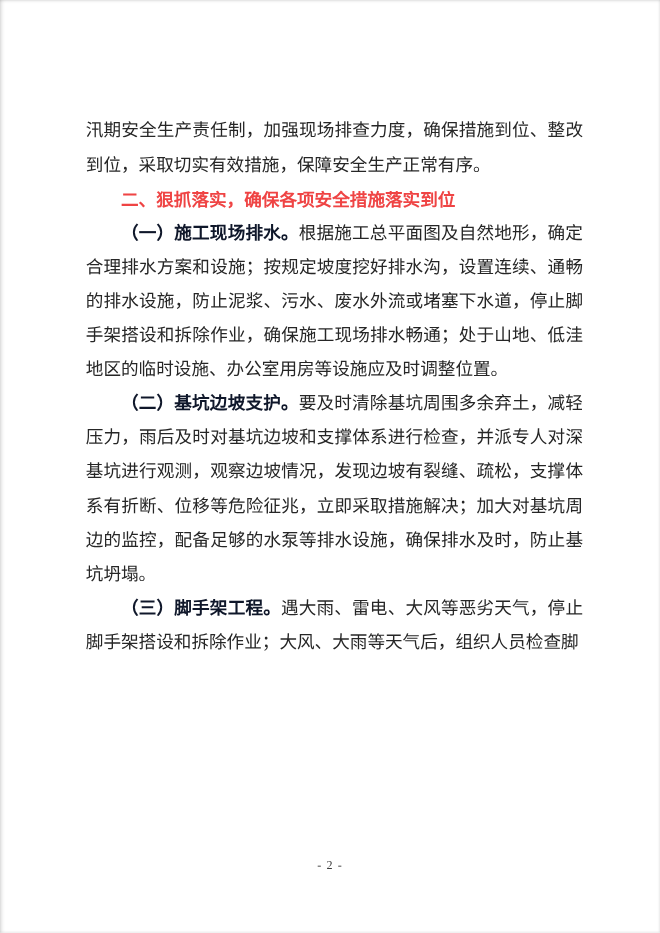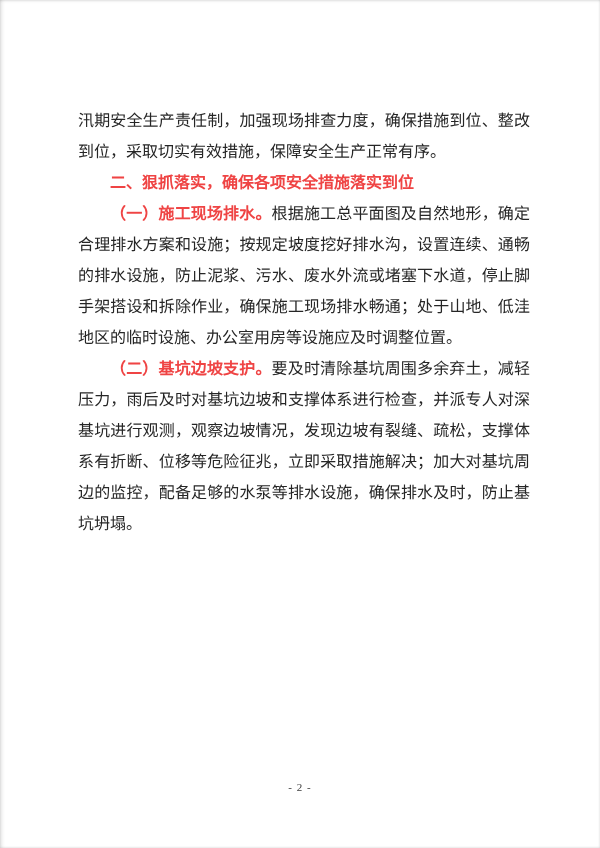--- a/index.html
+++ b/index.html
@@ -26,33 +26,34 @@
     width: 452px;
     font-family: "Liberation Serif", "DejaVu Serif", serif;
     font-size: 16px;
     line-height: 31px;
     color: #262626;
     text-align: justify;
   }
   .para {
     margin: 0;
     padding: 0;
+    font-family: Liberation Mono, monospace;
   }
   .para.indent {
     text-indent: 2em;
   }
   .para.heading {
     font-family: "Liberation Sans", "DejaVu Sans", sans-serif;
     font-weight: bold;
     color: #ef4444;
     text-align: left;
   }
   .para .lead {
     font-weight: bold;
-    color: #ef4444;
+    color: #0f172a;
   }
   .page-footer {
     position: absolute;
     top: 781px;
     left: 0;
     width: 100%;
     text-align: center;
     font-family: "Liberation Serif", "DejaVu Serif", serif;
     font-size: 11px;
     color: #3a3a3a;
@@ -68,18 +69,19 @@
 
     <p class="para">汛期安全生产责任制，加强现场排查力度，确保措施到位、整改到位，采取切实有效措施，保障安全生产正常有序。</p>
 
     <p class="para heading indent">二、狠抓落实，确保各项安全措施落实到位</p>
 
 
     <p class="para indent"><span class="lead">（一）施工现场排水。</span><span>根据施工总平面图及自然地形，确定合理排水方案和设施；按规定坡度挖好排水沟，设置连续、通畅的排水设施，防止泥浆、污水、废水外流或堵塞下水道，停止脚手架搭设和拆除作业，确保施工现场排水畅通；处于山地、低洼地区的临时设施、办公室用房等设施应及时调整位置。</span></p>
 
     <p class="para indent"><span class="lead">（二）基坑边坡支护。</span><span>要及时清除基坑周围多余弃土，减轻压力，雨后及时对基坑边坡和支撑体系进行检查，并派专人对深基坑进行观测，观察边坡情况，发现边坡有裂缝、疏松，支撑体系有折断、位移等危险征兆，立即采取措施解决；加大对基坑周边的监控，配备足够的水泵等排水设施，确保排水及时，防止基坑坍塌。</span></p>
 
+    <p class="para indent"><span class="lead">（三）脚手架工程。</span><span>遇大雨、雷电、大风等恶劣天气，停止脚手架搭设和拆除作业；大风、大雨等天气后，组织人员检查脚</span></p>
 
   </div>
 
   <div class="page-footer">- 2 -</div>
 
 </div>
 
 </body></html>

